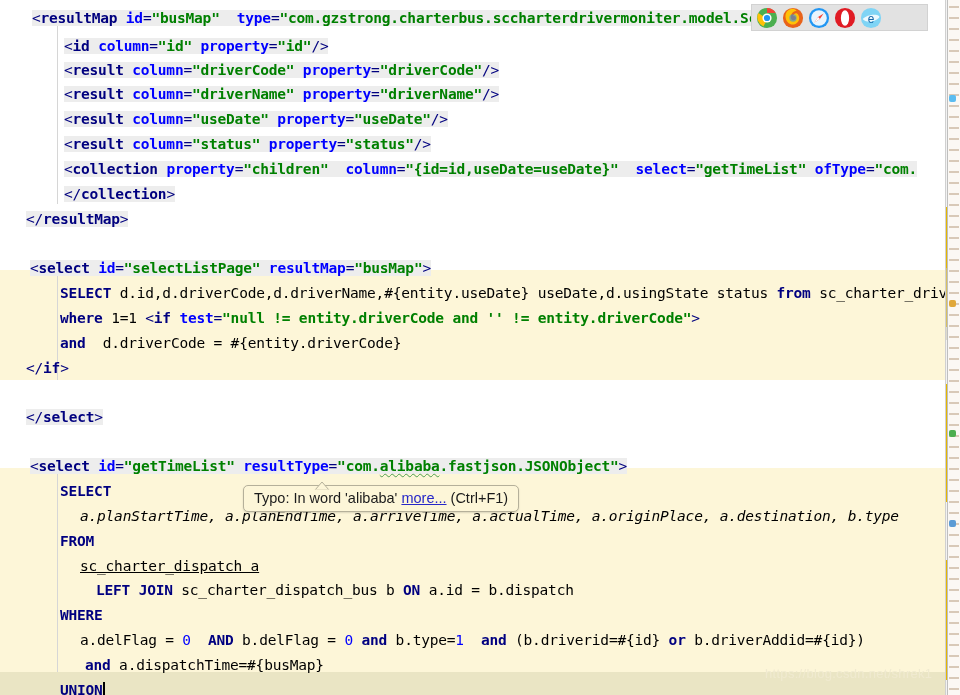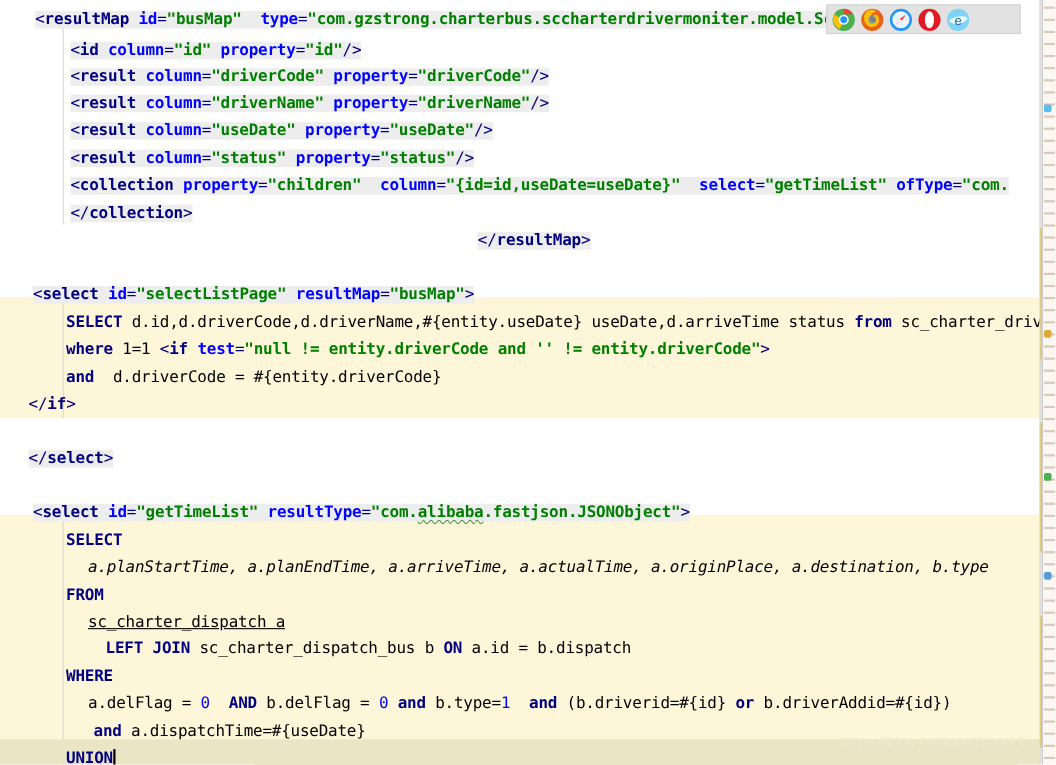--- a/index.html
+++ b/index.html
@@ -215,36 +215,36 @@
     </div>
   <div id="lines">
       <div class="line" style="top: 6px;"><span style="display: inline-block; width: 32px;"></span><span class="xmlhl"><span class="seg t-brack">&lt;</span><span class="seg t-tag">resultMap</span><span class="seg t-plain"> </span><span class="seg t-attr">id</span><span class="seg t-brack">=</span><span class="seg t-val">"busMap"</span><span class="seg t-plain">  </span><span class="seg t-attr">type</span><span class="seg t-brack">=</span><span class="seg t-val">"com.gzstrong.charterbus.sccharterdrivermoniter.model.ScCharterDriverMoni</span></span></div>
       <div class="line" style="top: 34px;"><span style="display: inline-block; width: 64px;"></span><span class="xmlhl"><span class="seg t-brack">&lt;</span><span class="seg t-tag">id</span><span class="seg t-plain"> </span><span class="seg t-attr">column</span><span class="seg t-brack">=</span><span class="seg t-val">"id"</span><span class="seg t-plain"> </span><span class="seg t-attr">property</span><span class="seg t-brack">=</span><span class="seg t-val">"id"</span><span class="seg t-brack">/&gt;</span></span></div>
       <div class="line" style="top: 58px;"><span style="display: inline-block; width: 64px;"></span><span class="xmlhl"><span class="seg t-brack">&lt;</span><span class="seg t-tag">result</span><span class="seg t-plain"> </span><span class="seg t-attr">column</span><span class="seg t-brack">=</span><span class="seg t-val">"driverCode"</span><span class="seg t-plain"> </span><span class="seg t-attr">property</span><span class="seg t-brack">=</span><span class="seg t-val">"driverCode"</span><span class="seg t-brack">/&gt;</span></span></div>
       <div class="line" style="top: 82px;"><span style="display: inline-block; width: 64px;"></span><span class="xmlhl"><span class="seg t-brack">&lt;</span><span class="seg t-tag">result</span><span class="seg t-plain"> </span><span class="seg t-attr">column</span><span class="seg t-brack">=</span><span class="seg t-val">"driverName"</span><span class="seg t-plain"> </span><span class="seg t-attr">property</span><span class="seg t-brack">=</span><span class="seg t-val">"driverName"</span><span class="seg t-brack">/&gt;</span></span></div>
       <div class="line" style="top: 107px;"><span style="display: inline-block; width: 64px;"></span><span class="xmlhl"><span class="seg t-brack">&lt;</span><span class="seg t-tag">result</span><span class="seg t-plain"> </span><span class="seg t-attr">column</span><span class="seg t-brack">=</span><span class="seg t-val">"useDate"</span><span class="seg t-plain"> </span><span class="seg t-attr">property</span><span class="seg t-brack">=</span><span class="seg t-val">"useDate"</span><span class="seg t-brack">/&gt;</span></span></div>
       <div class="line" style="top: 132px;"><span style="display: inline-block; width: 64px;"></span><span class="xmlhl"><span class="seg t-brack">&lt;</span><span class="seg t-tag">result</span><span class="seg t-plain"> </span><span class="seg t-attr">column</span><span class="seg t-brack">=</span><span class="seg t-val">"status"</span><span class="seg t-plain"> </span><span class="seg t-attr">property</span><span class="seg t-brack">=</span><span class="seg t-val">"status"</span><span class="seg t-brack">/&gt;</span></span></div>
       <div class="line" style="top: 157px;"><span style="display: inline-block; width: 64px;"></span><span class="xmlhl"><span class="seg t-brack">&lt;</span><span class="seg t-tag">collection</span><span class="seg t-plain"> </span><span class="seg t-attr">property</span><span class="seg t-brack">=</span><span class="seg t-val">"children"</span><span class="seg t-plain">  </span><span class="seg t-attr">column</span><span class="seg t-brack">=</span><span class="seg t-val">"{id=id,useDate=useDate}"</span><span class="seg t-plain">  </span><span class="seg t-attr">select</span><span class="seg t-brack">=</span><span class="seg t-val">"getTimeList"</span><span class="seg t-plain"> </span><span class="seg t-attr">ofType</span><span class="seg t-brack">=</span><span class="seg t-val">"com.</span></span></div>
       <div class="line" style="top: 182px;"><span style="display: inline-block; width: 64px;"></span><span class="xmlhl"><span class="seg t-brack">&lt;/</span><span class="seg t-tag">collection</span><span class="seg t-brack">&gt;</span></span></div>
-      <div class="line" style="top: 207px; text-align: center;"><span style="display: inline-block; width: 26px;"></span><span class="xmlhl"><span class="seg t-brack">&lt;/</span><span class="seg t-tag">resultMap</span><span class="seg t-brack">&gt;</span></span></div>
+      <div class="line" style="top: 207px;"><span style="display: inline-block; width: 26px;"></span><span class="xmlhl"><span class="seg t-brack">&lt;/</span><span class="seg t-tag">resultMap</span><span class="seg t-brack">&gt;</span></span></div>
       <div class="line" style="top: 256px;"><span style="display: inline-block; width: 30px;"></span><span class="xmlhl"><span class="seg t-brack">&lt;</span><span class="seg t-tag">select</span><span class="seg t-plain"> </span><span class="seg t-attr">id</span><span class="seg t-brack">=</span><span class="seg t-val">"selectListPage"</span><span class="seg t-plain"> </span><span class="seg t-attr">resultMap</span><span class="seg t-brack">=</span><span class="seg t-val">"busMap"</span><span class="seg t-brack">&gt;</span></span></div>
-      <div class="line" style="top: 281px;"><span style="display: inline-block; width: 60px;"></span><span><span class="seg t-kw">SELECT</span><span class="seg t-id"> d.id,d.driverCode,d.driverName,#{entity.useDate} useDate,d.arriveTime status </span><span class="seg t-kw">from</span><span class="seg t-id"> sc_charter_driver</span></span></div>
+      <div class="line" style="top: 281px;"><span style="display: inline-block; width: 60px;"></span><span><span class="seg t-kw">SELECT</span><span class="seg t-id"> d.id,d.driverCode,d.driverName,#{entity.useDate} useDate,d.usingState status </span><span class="seg t-kw">from</span><span class="seg t-id"> sc_charter_driver</span></span></div>
       <div class="line" style="top: 306px;"><span style="display: inline-block; width: 60px;"></span><span><span class="seg t-kw">where</span><span class="seg t-id"> 1=1 </span><span class="seg t-brack">&lt;</span><span class="seg t-tag">if</span><span class="seg t-plain"> </span><span class="seg t-attr">test</span><span class="seg t-brack">=</span><span class="seg t-val">"null != entity.driverCode and '' != entity.driverCode"</span><span class="seg t-brack">&gt;</span></span></div>
       <div class="line" style="top: 331px;"><span style="display: inline-block; width: 60px;"></span><span><span class="seg t-kw">and</span><span class="seg t-id">  d.driverCode = #{entity.driverCode}</span></span></div>
       <div class="line" style="top: 356px;"><span style="display: inline-block; width: 26px;"></span><span><span class="seg t-brack">&lt;/</span><span class="seg t-tag">if</span><span class="seg t-brack">&gt;</span></span></div>
       <div class="line" style="top: 405px;"><span style="display: inline-block; width: 26px;"></span><span class="xmlhl"><span class="seg t-brack">&lt;/</span><span class="seg t-tag">select</span><span class="seg t-brack">&gt;</span></span></div>
       <div class="line" style="top: 454px;"><span style="display: inline-block; width: 30px;"></span><span class="xmlhl"><span class="seg t-brack">&lt;</span><span class="seg t-tag">select</span><span class="seg t-plain"> </span><span class="seg t-attr">id</span><span class="seg t-brack">=</span><span class="seg t-val">"getTimeList"</span><span class="seg t-plain"> </span><span class="seg t-attr">resultType</span><span class="seg t-brack">=</span><span class="seg t-val">"com.</span><span class="seg t-val typo">alibaba</span><span class="seg t-val">.fastjson.JSONObject"</span><span class="seg t-brack">&gt;</span></span></div>
       <div class="line" style="top: 479px;"><span style="display: inline-block; width: 60px;"></span><span><span class="seg t-kw">SELECT</span></span></div>
       <div class="line" style="top: 504px; font-style: italic;"><span style="display: inline-block; width: 80px;"></span><span><span class="seg t-id">a.planStartTime, a.planEndTime, a.arriveTime, a.actualTime, a.originPlace, a.destination, b.type</span></span></div>
       <div class="line" style="top: 529px;"><span style="display: inline-block; width: 60px;"></span><span><span class="seg t-kw">FROM</span></span></div>
       <div class="line" style="top: 554px; text-decoration: underline;"><span style="display: inline-block; width: 80px;"></span><span><span class="seg t-id">sc_charter_dispatch a</span></span></div>
       <div class="line" style="top: 578px; margin-left: 36px;"><span style="display: inline-block; width: 60px;"></span><span><span class="seg t-kw">LEFT JOIN</span><span class="seg t-id"> sc_charter_dispatch_bus b </span><span class="seg t-kw">ON</span><span class="seg t-id"> a.id = b.dispatch</span></span></div>
       <div class="line" style="top: 603px;"><span style="display: inline-block; width: 60px;"></span><span><span class="seg t-kw">WHERE</span></span></div>
       <div class="line" style="top: 628px;"><span style="display: inline-block; width: 80px;"></span><span><span class="seg t-id">a.delFlag = </span><span class="seg t-num">0</span><span class="seg t-id">  </span><span class="seg t-kw">AND</span><span class="seg t-id"> b.delFlag = </span><span class="seg t-num">0</span><span class="seg t-id"> </span><span class="seg t-kw">and</span><span class="seg t-id"> b.type=</span><span class="seg t-num">1</span><span class="seg t-id">  </span><span class="seg t-kw">and</span><span class="seg t-id"> (b.driverid=#{id} </span><span class="seg t-kw">or</span><span class="seg t-id"> b.driverAddid=#{id})</span></span></div>
-      <div class="line" style="top: 653px;"><span style="display: inline-block; width: 85px;"></span><span><span class="seg t-kw">and</span><span class="seg t-id"> a.dispatchTime=#{useDate}</span></span></div>
+      <div class="line" style="top: 653px;"><span style="display: inline-block; width: 85px;"></span><span><span class="seg t-kw">and</span><span class="seg t-id"> a.dispatchTime=#{busMap}</span></span></div>
       <div class="line" style="top: 678px;"><span style="display: inline-block; width: 60px;"></span><span><span class="seg t-kw">UNION</span><span class="caret"></span></span></div>
     </div>
 
   <div id="markerbar" style="left: 945px;">
       <div class="marker" style="top: 207px; height: 120px; background: rgb(229, 183, 0);"></div>
       <div class="marker" style="top: 384px; height: 118px; background: rgb(229, 183, 0);"></div>
       <div class="marker" style="top: 560px; height: 120px; background: rgb(229, 183, 0);"></div>
       <div class="scrollthumb" style="top: 268px; height: 72px;"></div>
     </div>
 
@@ -341,15 +341,24 @@
       <circle cx="12" cy="12" r="11" fill="#e01b24"></circle>
       <ellipse cx="12" cy="12" rx="4.5" ry="8.5" fill="#ffffff"></ellipse>
     </svg></div>
       <div class="bicon"><svg viewBox="0 0 24 24" width="22" height="22">
       <circle cx="12" cy="12" r="11" fill="#7fd4f5"></circle>
       <path d="M3 13 C7 9 17 7 21 10 C22 12 17 15 12 16 C8 16.5 4 15 3 13Z" fill="#ffffff" opacity=".85"></path>
       <text x="12" y="17" font-size="13" fill="#1466a8" text-anchor="middle" font-family="Liberation Sans">e</text>
     </svg></div>
     </div>
 
+  <div id="tooltip">
+    <div class="tailline">
+      <svg width="16" height="9" viewBox="0 0 16 9">
+        <polygon points="8,0 15,8 1,8" fill="#fdf6d8" stroke="#b5b09a" stroke-width="1"></polygon>
+        <rect x="1" y="7.5" width="14" height="2" fill="#fdf6d8"></rect>
+      </svg>
+    </div>
+    <span>Typo: In word 'alibaba'</span><span>&nbsp;</span><a class="more" href="#">more...</a><span>&nbsp;</span><span>(Ctrl+F1)</span>
+  </div>
 
   <div id="watermark">https://blog.csdn.net/shrek1</div>
 </div>
 
 </body></html>

